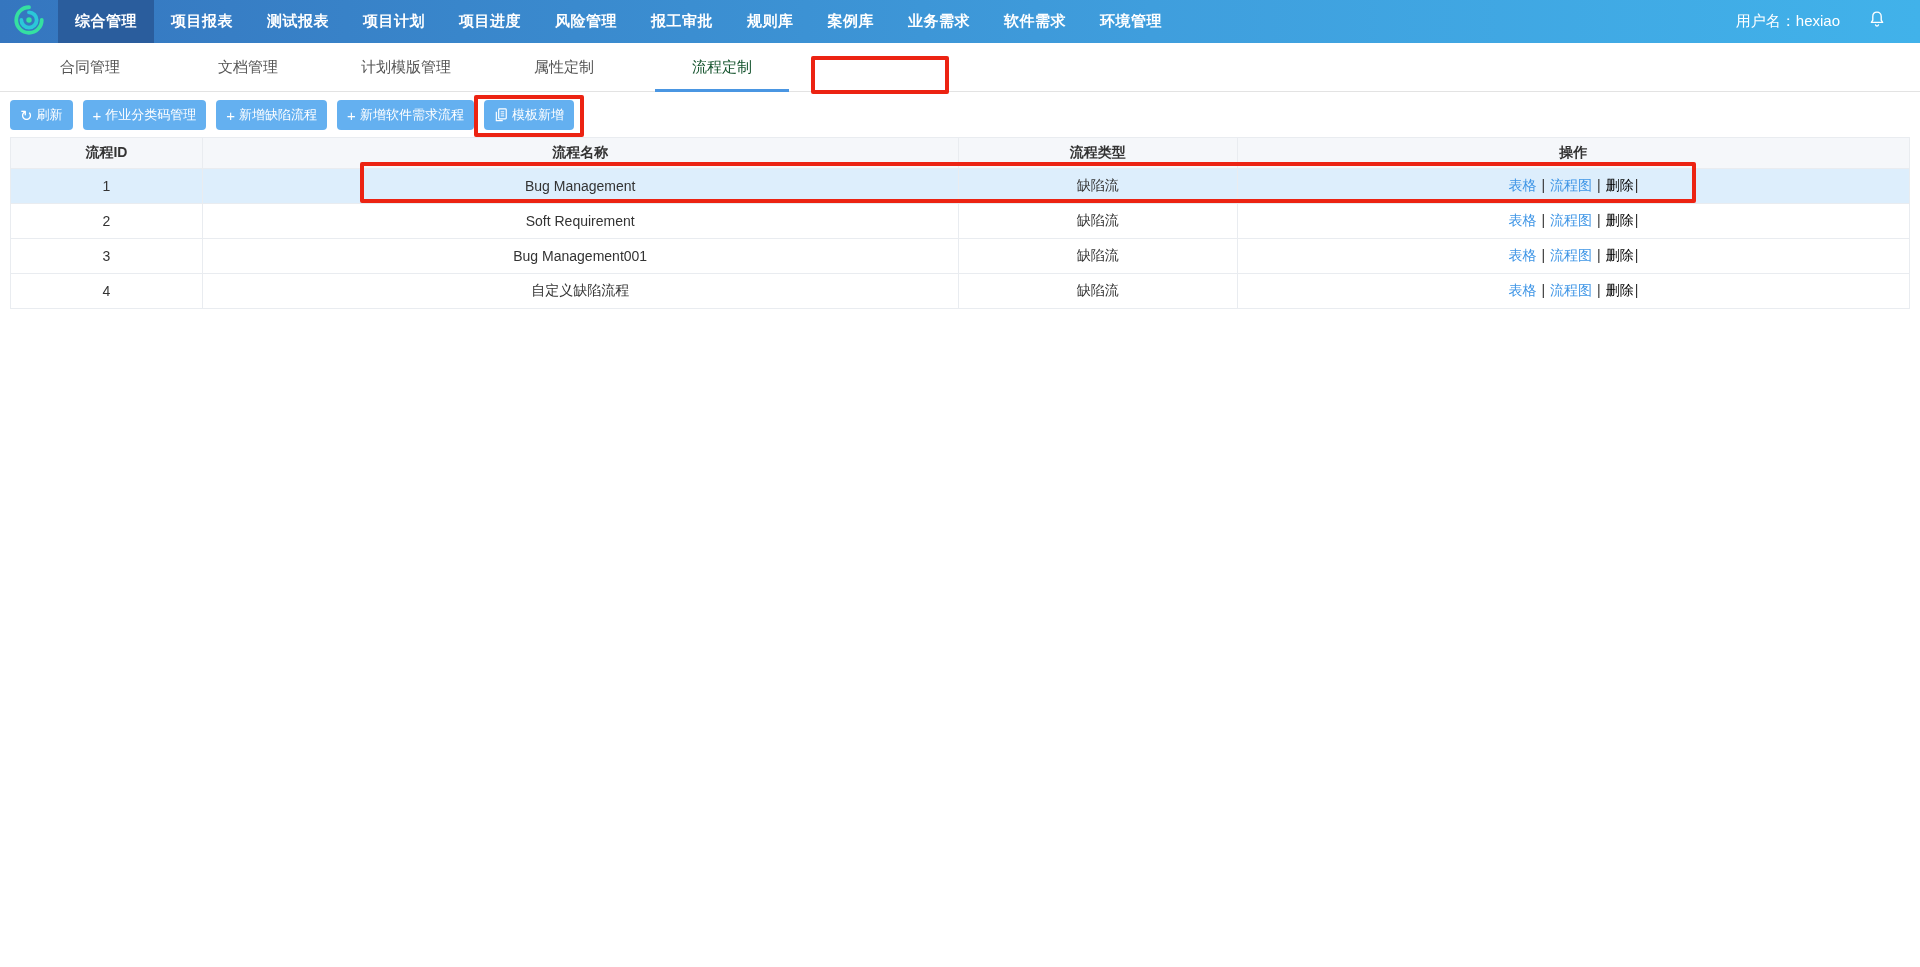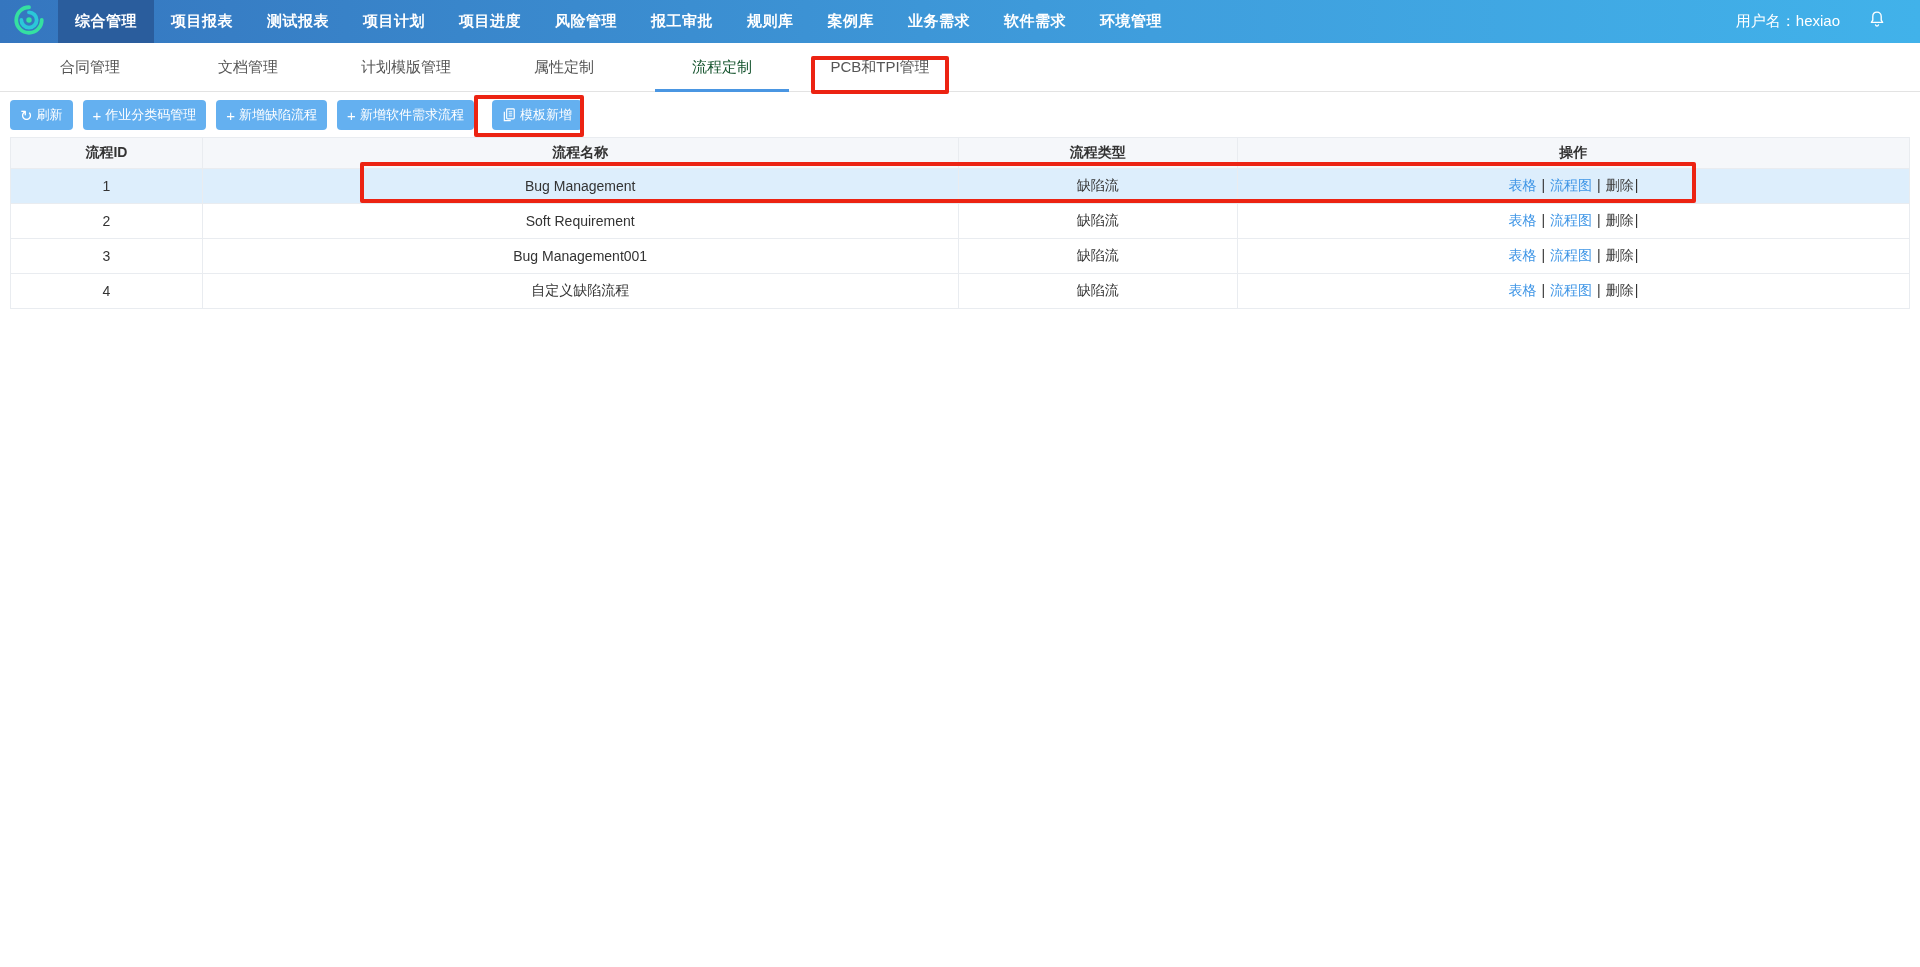--- a/index.html
+++ b/index.html
@@ -52,35 +52,35 @@
 
   
   .toolbar { padding: 8px 10px 7px 10px; display: flex; gap: 10px; align-items: center; }
   .btn {
     height: 30px; border: none; border-radius: 4px;
     background: #64b0f0; color: #ffffff; font-size: 13px;
     display: inline-flex; align-items: center; gap: 4px;
     padding: 0 10px; cursor: pointer; font-family: inherit; white-space: nowrap;
   }
   .btn .glyph { font-size: 15px; line-height: 1; }
-  .btn-template { margin-left: 8px; }
+  .btn-template { }
   .btn svg { display: block; }
 
   
   .table-wrap { margin: 0 10px; }
   table { width: 100%; border-collapse: collapse; table-layout: fixed; }
   th, td { border: 1px solid #e9ecf0; text-align: center; }
   thead th {
     height: 31px; background: #f5f7fa;
     font-weight: 700; font-size: 14px; color: #333333;
   }
   tbody td { height: 35px; font-size: 14px; color: #333333; background: #ffffff; }
   tr.highlight td { background: #ddeefc; }
   .op-link { color: #3e95e6; text-decoration: none; cursor: pointer; }
-  .op-delete { color: #404040; }
+  .op-delete { color: #000000; }
   .sep { color: #333333; margin: 0 5px; }
   .sep-end { margin: 0 0 0 1px; }
 
   
   .annot {
     position: absolute; border: 4px solid #ec2312; border-radius: 2px;
     pointer-events: none; z-index: 50; background: transparent;
   }
   #annot-tab   { left: 811px; top: 56px;  width: 138px;  height: 38px; }
   #annot-btn   { left: 474px; top: 95px;  width: 110px;  height: 42px; }
@@ -122,21 +122,20 @@
     </span>
   </div>
 </div>
 
 <div class="tabbar">
   <div class="tab">合同管理</div>
   <div class="tab">文档管理</div>
   <div class="tab">计划模版管理</div>
   <div class="tab">属性定制</div>
   <div class="tab active">流程定制</div>
-  <div class="tab">PCB和TPI管理</div>
 </div>
 
 <div class="toolbar">
   <button class="btn">
     <span class="glyph">↻</span>
     <span>刷新</span>
   </button>
   <button class="btn">
     <span class="glyph">+</span>
     <span>作业分类码管理</span>

